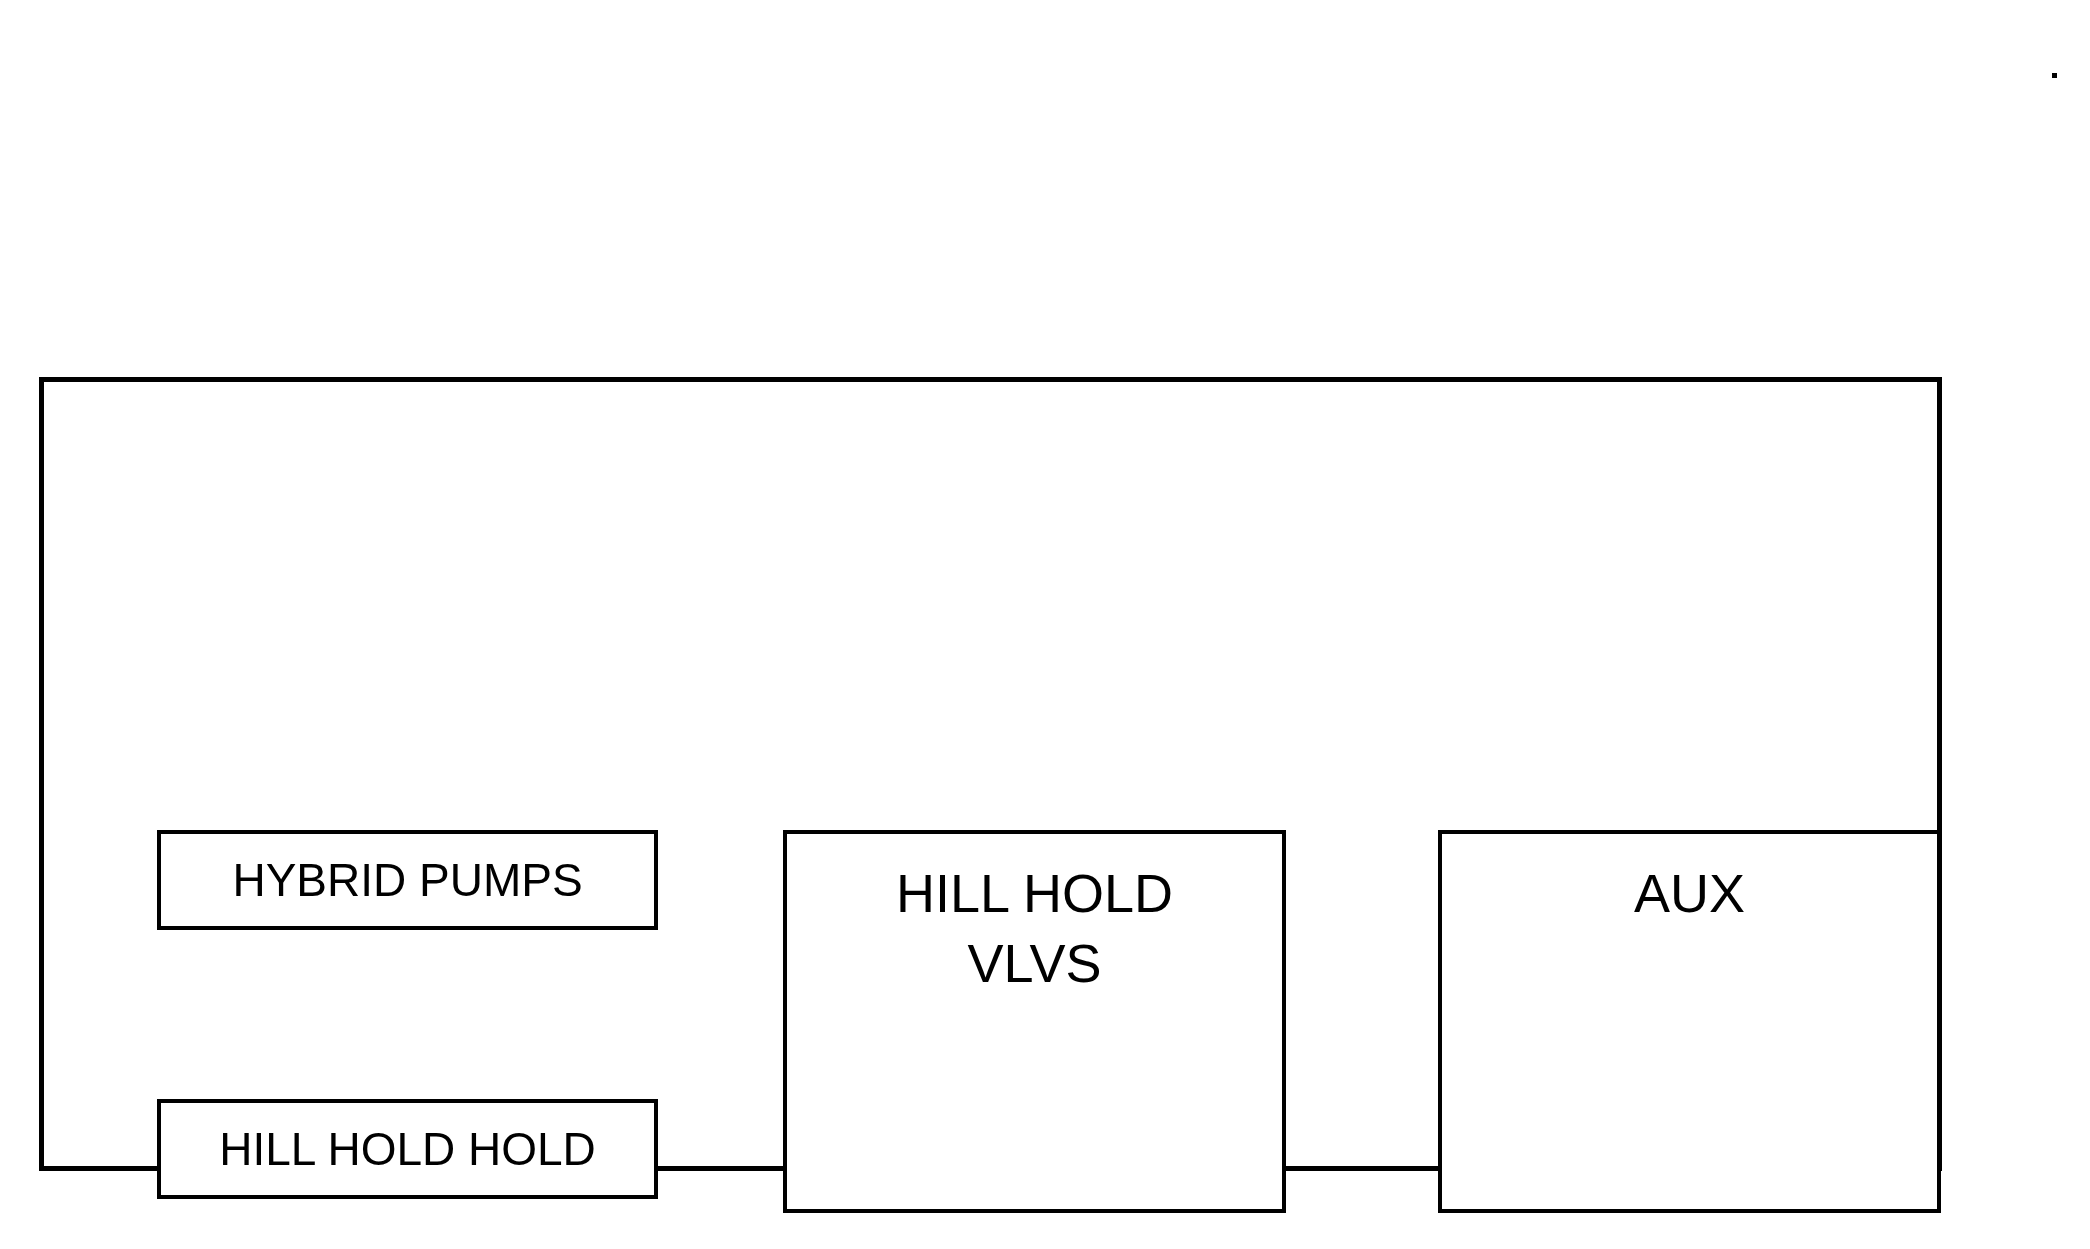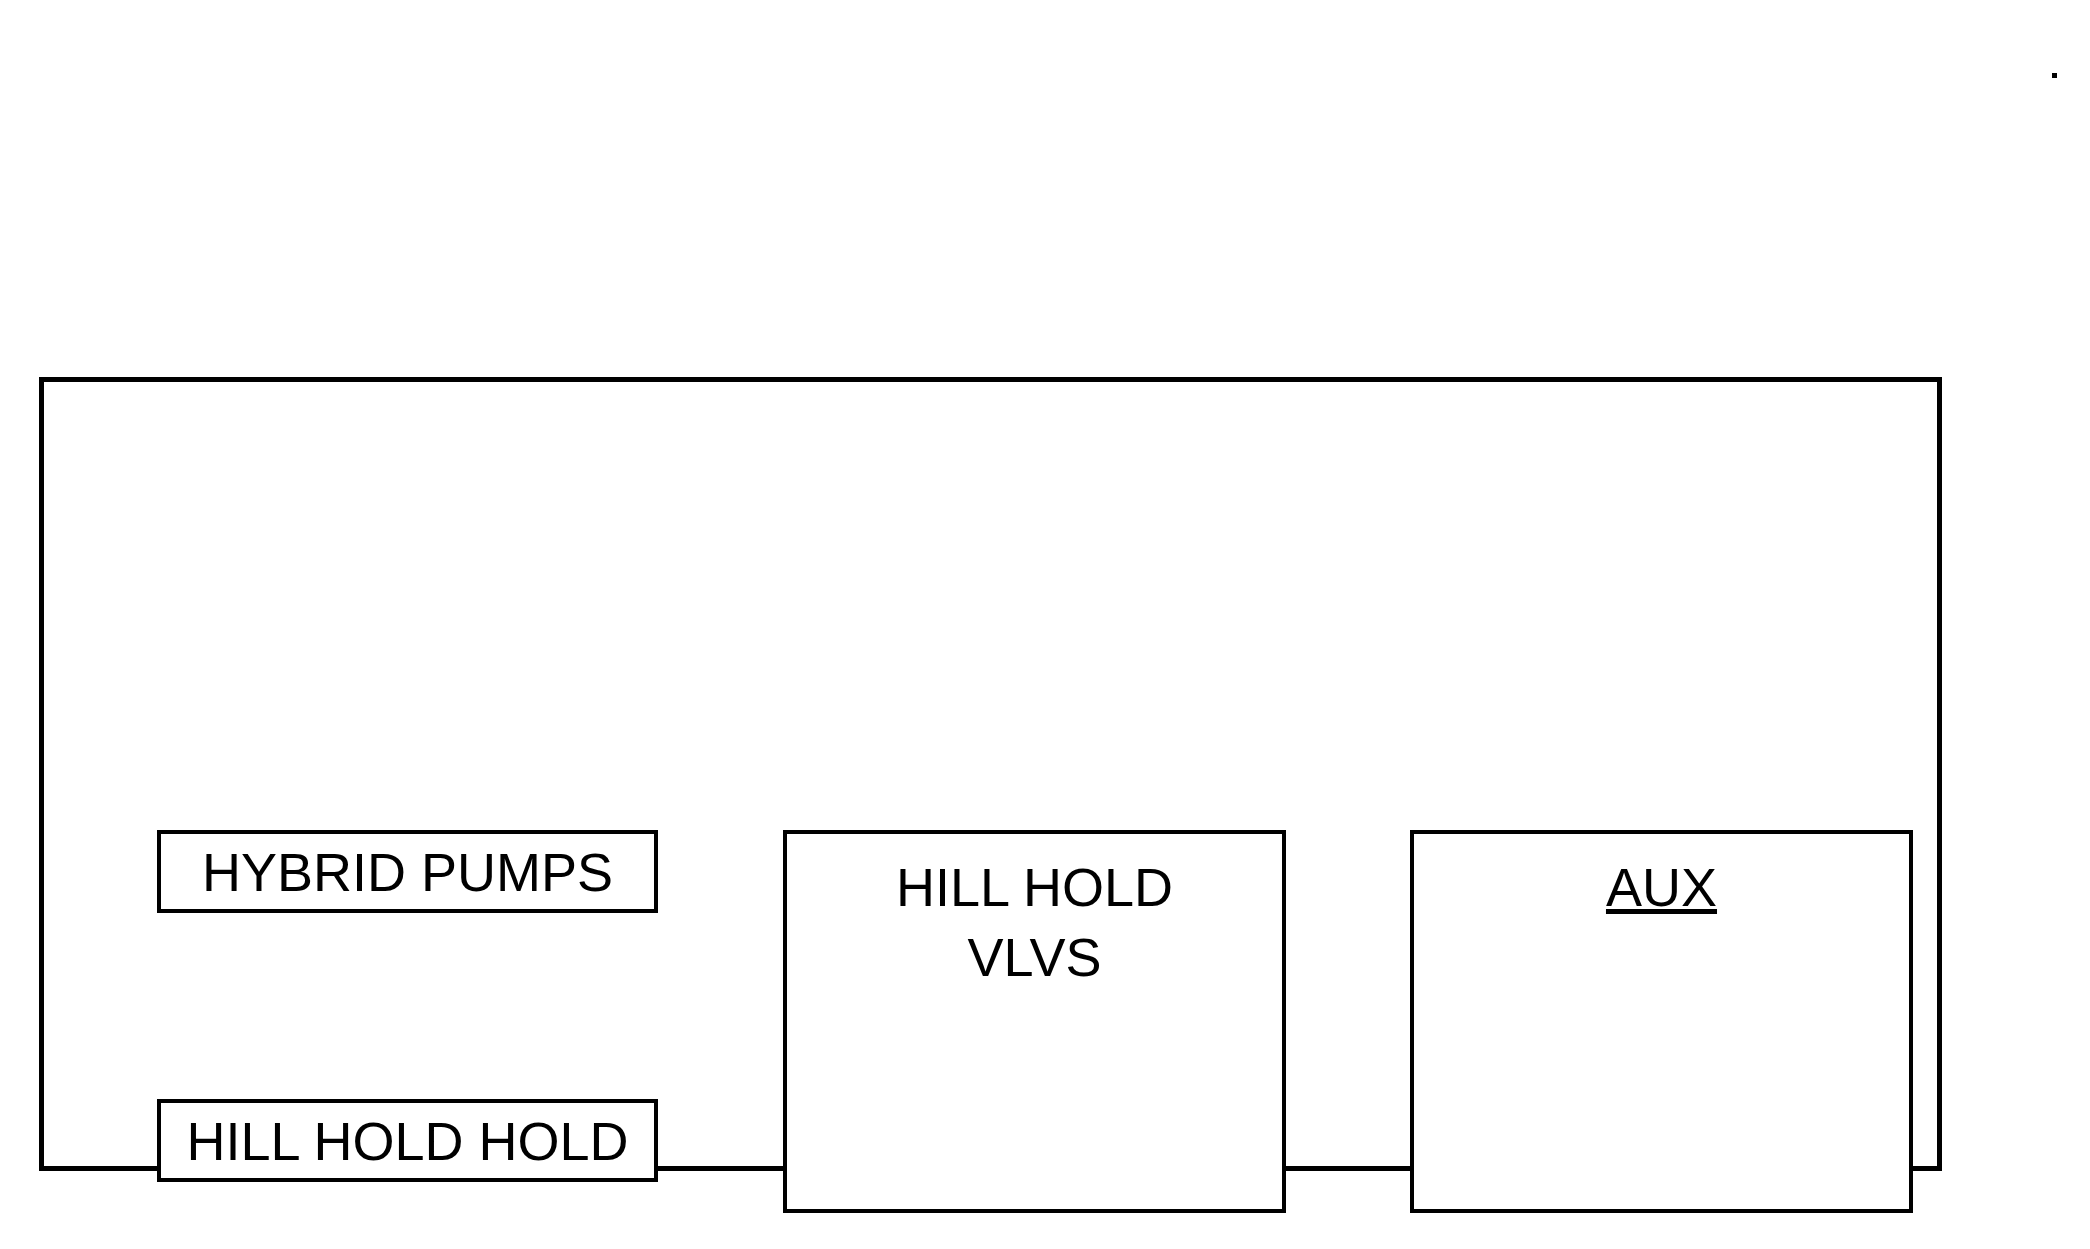--- a/index.html
+++ b/index.html
@@ -21,49 +21,49 @@
     top: 377px;
     width: 1903px;
     height: 794px;
     border: 5px solid #000000;
     box-sizing: border-box;
     background: #ffffff;
   }
   .small-box {
     position: absolute;
     width: 501px;
-    height: 83px;
+    height: 100px;
     border: 4px solid #000000;
     box-sizing: border-box;
     background: #ffffff;
     display: flex;
     align-items: center;
     justify-content: center;
-    font-size: 54px;
+    font-size: 46px;
     line-height: 1;
     white-space: nowrap;
     text-align: center;
   }
   .small-box.pos-1 { left: 113px; top: 448px; }
   .small-box.pos-2 { left: 113px; top: 717px; }
   .large-box {
     position: absolute;
     width: 503px;
     height: 383px;
     border: 4px solid #000000;
     box-sizing: border-box;
     background: #ffffff;
-    padding-top: 18px;
+    padding-top: 24px;
     text-align: center;
     font-size: 54px;
     line-height: 70px;
     white-space: nowrap;
   }
   .large-box.pos-middle { left: 739px; top: 448px; }
-  .large-box.pos-right  { left: 1366px; top: 448px; text-decoration: underline; }
+  .large-box.pos-right  { left: 1394px; top: 448px; }
   .large-box .line { display: block; }
   .stray-dot {
     position: absolute;
     left: 2052px;
     top: 73px;
     width: 5px;
     height: 5px;
     background: #000000;
   }
 </style>

